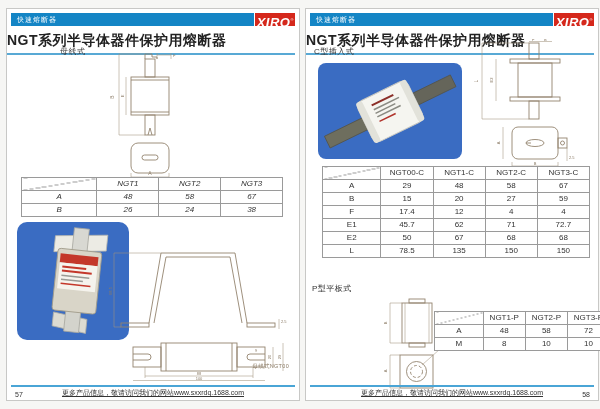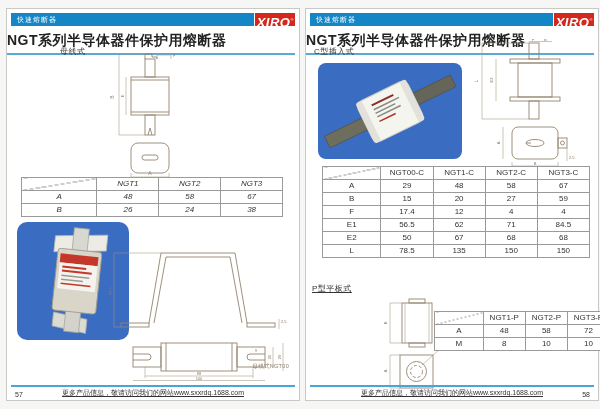--- a/index.html
+++ b/index.html
@@ -301,43 +301,43 @@
       </tr>
       <tr>
         <td>F</td>
         <td>17.4</td>
         <td>12</td>
         <td>4</td>
         <td>4</td>
       </tr>
       <tr>
         <td>E1</td>
-        <td>56.5</td>
+        <td>45.7</td>
         <td>62</td>
         <td>71</td>
-        <td>84.5</td>
+        <td>72.7</td>
       </tr>
       <tr>
         <td>E2</td>
         <td>50</td>
         <td>67</td>
         <td>68</td>
         <td>68</td>
       </tr>
       <tr>
         <td>L</td>
         <td>78.5</td>
         <td>135</td>
         <td>150</td>
         <td>150</td>
       </tr>
     </tbody>
       </table>
 
-    <div class="section-label" style="top:274px;left:6px;text-decoration:underline;">P型平板式</div>
+    <div class="section-label" style="top:274px;left:6px;">P型平板式</div>
 
     <div class="drawing" style="left:64px;top:286px;">
       <svg width="90" height="100" viewBox="0 0 90 100">
 
         <rect class="line" x="32" y="8" width="30" height="40"></rect>
         <rect class="line" x="39" y="4" width="16" height="4"></rect>
         <rect class="line" x="39" y="48" width="16" height="4"></rect>
         <line class="thin" x1="35" y1="8" x2="35" y2="48"></line>
         <line class="thin" x1="59" y1="8" x2="59" y2="48"></line>
 

